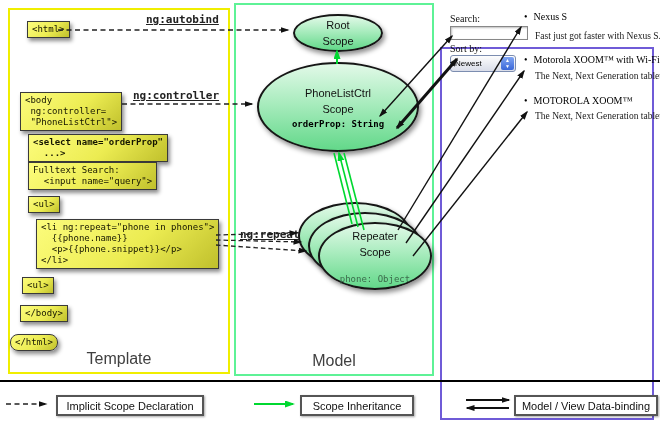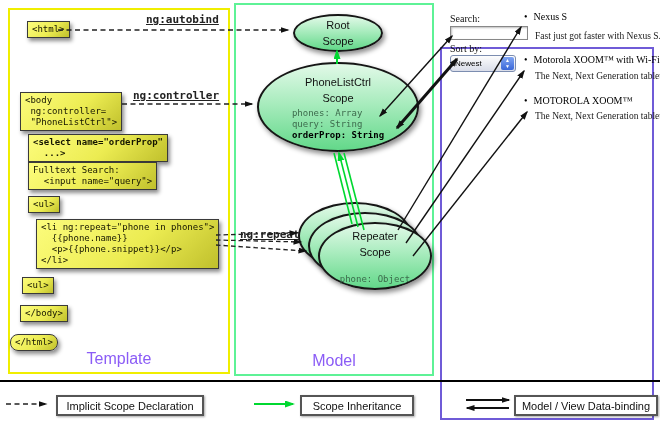--- a/index.html
+++ b/index.html
@@ -3,21 +3,21 @@
 <meta charset="utf-8">
 <style>
   html,body{margin:0;padding:0;background:#fff;}
   #stage{position:relative;width:660px;height:421px;background:#fff;overflow:hidden;
          font-family:"Liberation Sans",sans-serif;}
   .col{position:absolute;background:#fff;}
   .col-template{left:8px;top:8px;width:218px;height:362px;border:2px solid #f0ee00;}
   .col-model{left:234px;top:3px;width:196px;height:369px;border:2px solid #5ef296;}
   .col-view{left:440px;top:3px;width:210px;height:369px;border:2px solid #6f5bd7;margin-top:44px;}
   .col-label{position:absolute;bottom:4px;left:0;right:0;text-align:center;
-             font-size:16px;color:#8b5cf6;}
+             font-size:16px;color:#404040;}
   .codebox{position:absolute;z-index:10;white-space:pre;
            font-family:"DejaVu Sans Mono","Liberation Mono",monospace;
            font-size:9px;line-height:11px;color:#151500;
            background:linear-gradient(135deg,#fcfc7c 0%,#ecec52 55%,#c0c02c 100%);
            border:1px solid #3a3a3a;box-shadow:2px 3px 4px rgba(0,0,0,.45);
            padding:2px 4px;}
   .codebox.bold{font-weight:bold;}
   .edge-label{position:absolute;z-index:11;
               font-family:"DejaVu Sans Mono","Liberation Mono",monospace;
               font-size:11px;font-weight:bold;color:#222;text-decoration:underline;}
@@ -91,22 +91,20 @@
 
   <div class="ellipse" style="left:293px;top:14px;width:86px;height:34px;">
     <div class="title">Root
 Scope</div>
   </div>
 
   <div class="ellipse" style="left:257px;top:62px;width:158px;height:86px;">
     <div class="title">PhoneListCtrl
 Scope</div>
     <div class="props-wrap">
-      <div class="props">phones: Array
-query: String</div>
       <div class="props boldline">orderProp: String</div>
     </div>
   </div>
 
   <div class="ellipse" style="left:298px;top:202px;width:110px;height:64px;"></div>
   <div class="ellipse" style="left:308px;top:212px;width:110px;height:64px;"></div>
   <div class="ellipse" style="left:318px;top:222px;width:110px;height:64px;">
     <div class="title">Repeater
 Scope</div>
     <div class="props" style="margin-top:14px;">phone: Object</div>

